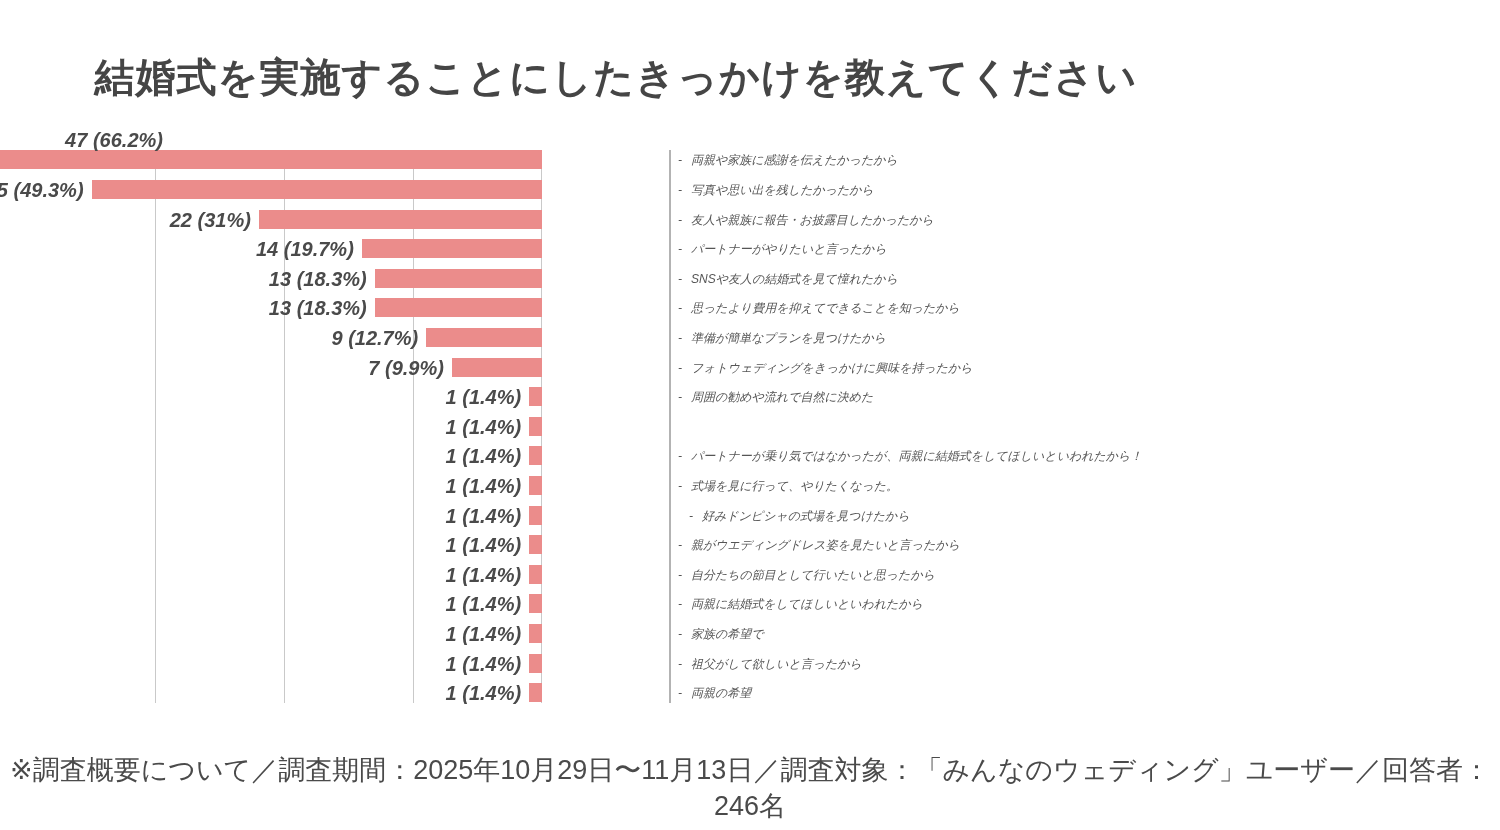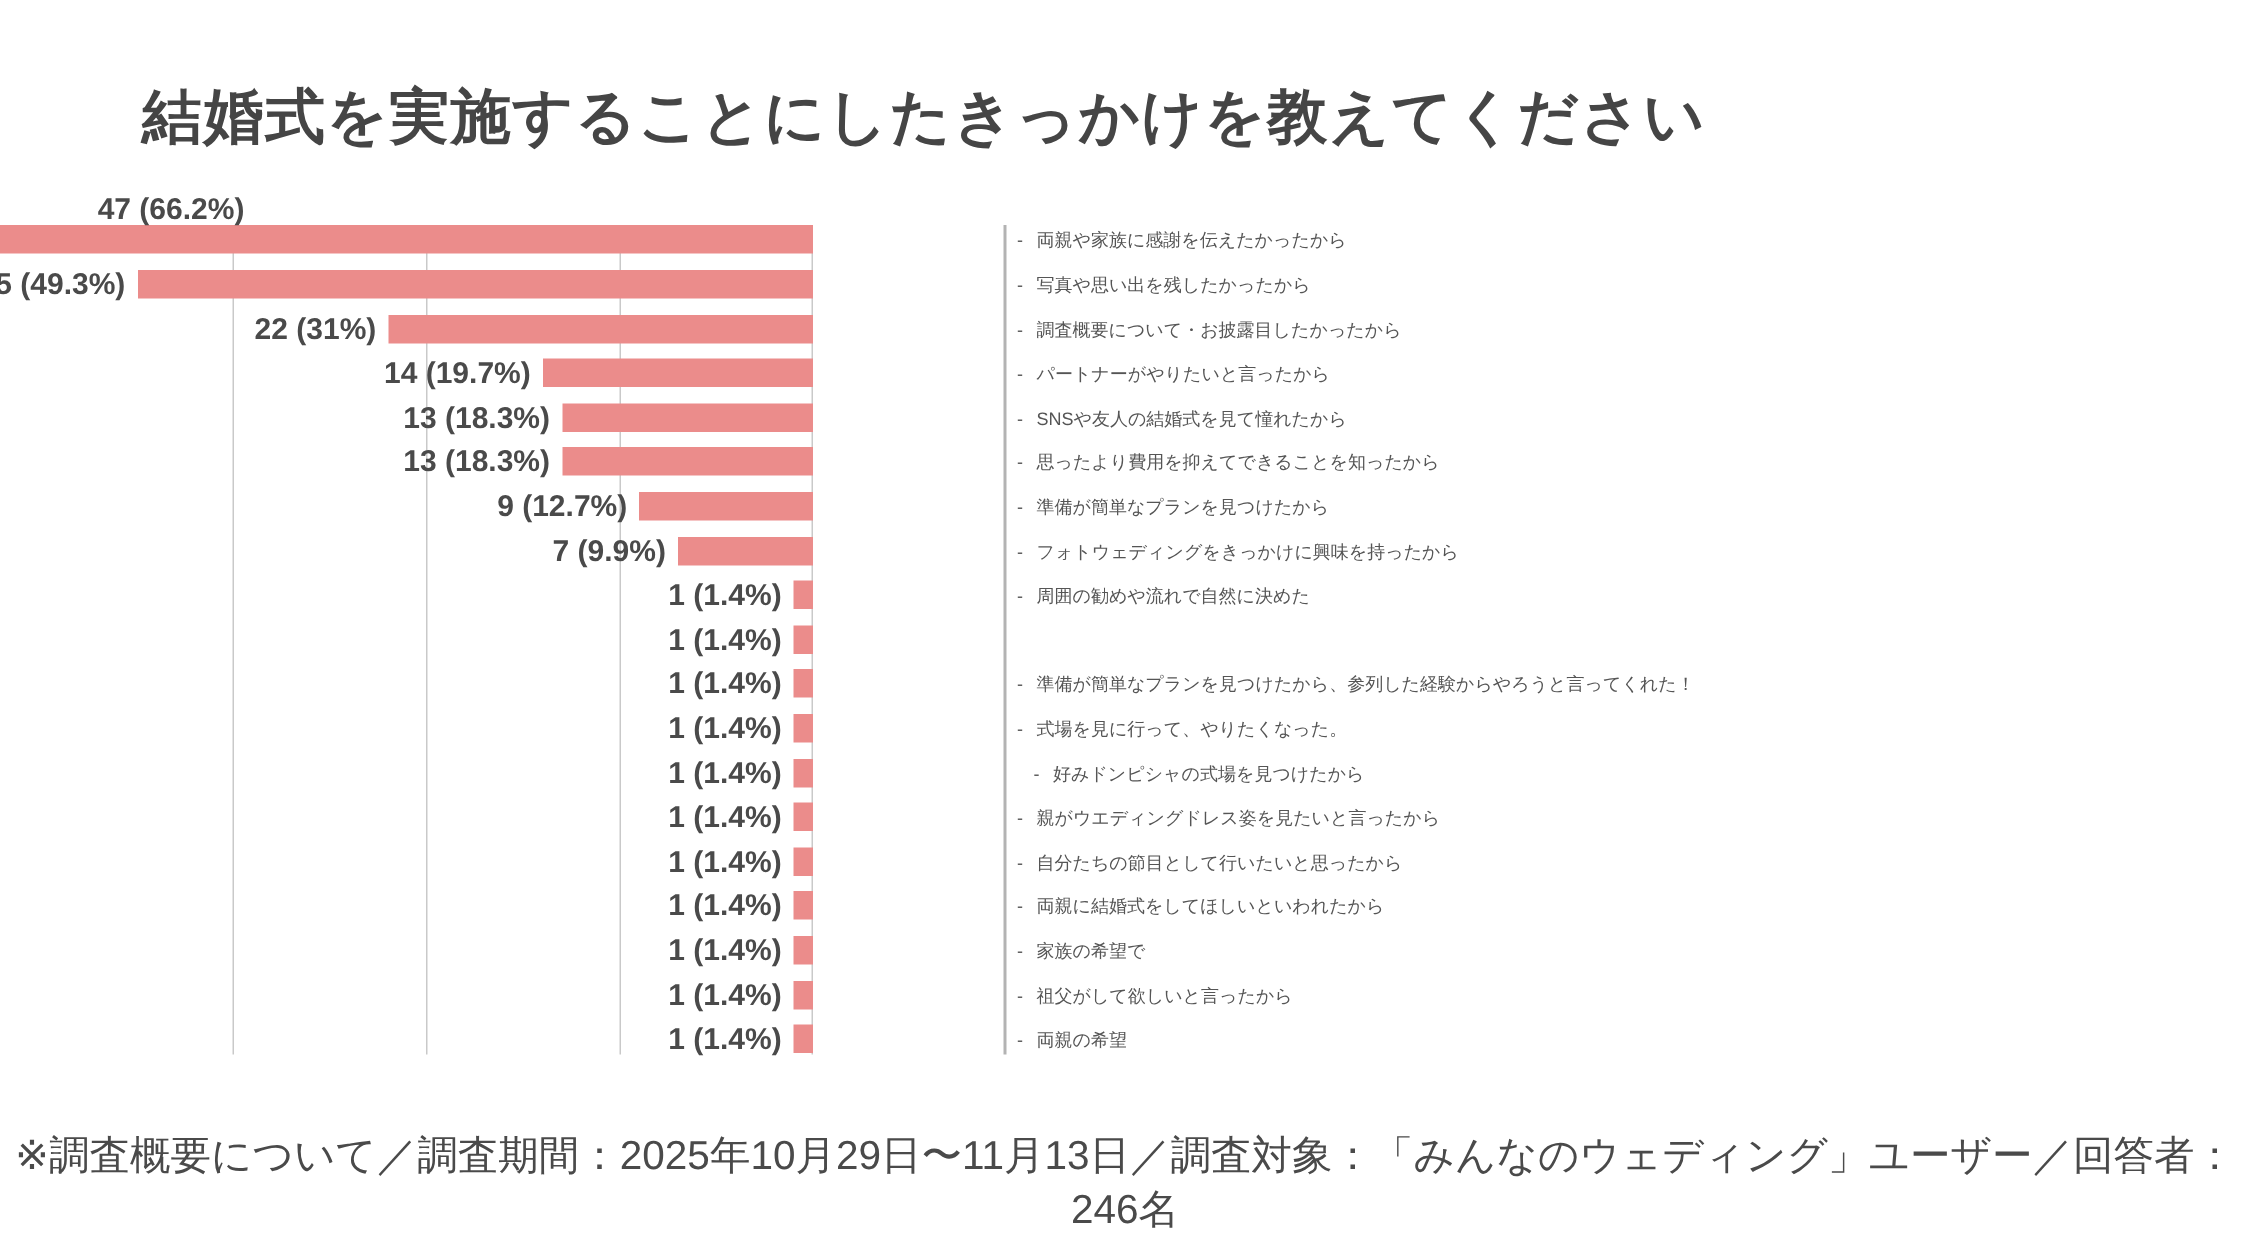--- a/index.html
+++ b/index.html
@@ -7,21 +7,21 @@
     position:relative;width:1500px;height:830px;overflow:hidden;background:#ffffff;
     font-family:"Liberation Sans","DejaVu Sans",sans-serif;
   }
   .title{
     position:absolute;top:50px;left:0;width:1232px;text-align:center;
     font-size:40px;font-weight:700;color:#454545;letter-spacing:1px;margin:0;
   }
   .chart{position:absolute;top:0;left:0;width:1500px;height:830px;}
   .gridline{position:absolute;width:1px;background:#c9c9c9;}
   .axis-line{position:absolute;width:2px;background:#b3b3b3;}
-  .row{position:absolute;left:0;width:1372px;height:30px;}
+  .row{position:absolute;left:0;width:1372px;height:30px;font-style:italic;}
   .bar{position:absolute;top:5px;height:19px;}
   .val{
     position:absolute;white-space:nowrap;line-height:30px;
     font-size:20px;font-weight:700;color:#4a4a4a;
   }
   .val.above{line-height:22px;}
   .cat{
     position:absolute;left:678px;white-space:nowrap;line-height:30px;
     font-size:12px;font-weight:400;color:#555555;
   }
@@ -49,21 +49,21 @@
           <span class="cat" style="color: rgb(85, 85, 85);"><span class="dash">-</span><span>両親や家族に感謝を伝えたかったから</span></span>
         </div>
         <div class="row" style="top: 175px;">
           <div class="bar" style="right: 830px; width: 450.45px; background: rgb(235, 140, 139);"></div>
           <span class="val" style="color: rgb(74, 74, 74); right: 1288.45px;">35 (49.3%)</span>
           <span class="cat" style="color: rgb(85, 85, 85);"><span class="dash">-</span><span>写真や思い出を残したかったから</span></span>
         </div>
         <div class="row" style="top: 204.6px;">
           <div class="bar" style="right: 830px; width: 283.14px; background: rgb(235, 140, 139);"></div>
           <span class="val" style="color: rgb(74, 74, 74); right: 1121.14px;">22 (31%)</span>
-          <span class="cat" style="color: rgb(85, 85, 85);"><span class="dash">-</span><span>調査概要について・お披露目したかったから</span></span>
+          <span class="cat" style="color: rgb(85, 85, 85);"><span class="dash">-</span><span>友人や親族に報告・お披露目したかったから</span></span>
         </div>
         <div class="row" style="top: 234.2px;">
           <div class="bar" style="right: 830px; width: 180.18px; background: rgb(235, 140, 139);"></div>
           <span class="val" style="color: rgb(74, 74, 74); right: 1018.18px;">14 (19.7%)</span>
           <span class="cat" style="color: rgb(85, 85, 85);"><span class="dash">-</span><span>パートナーがやりたいと言ったから</span></span>
         </div>
         <div class="row" style="top: 263.8px;">
           <div class="bar" style="right: 830px; width: 167.31px; background: rgb(235, 140, 139);"></div>
           <span class="val" style="color: rgb(74, 74, 74); right: 1005.31px;">13 (18.3%)</span>
           <span class="cat" style="color: rgb(85, 85, 85);"><span class="dash">-</span><span>SNSや友人の結婚式を見て憧れたから</span></span>
@@ -88,21 +88,21 @@
           <span class="val" style="color: rgb(74, 74, 74); right: 850.87px;">1 (1.4%)</span>
           <span class="cat" style="color: rgb(85, 85, 85);"><span class="dash">-</span><span>周囲の勧めや流れで自然に決めた</span></span>
         </div>
         <div class="row" style="top: 411.8px;">
           <div class="bar" style="right: 830px; width: 12.87px; background: rgb(235, 140, 139);"></div>
           <span class="val" style="color: rgb(74, 74, 74); right: 850.87px;">1 (1.4%)</span>
         </div>
         <div class="row" style="top: 441.4px;">
           <div class="bar" style="right: 830px; width: 12.87px; background: rgb(235, 140, 139);"></div>
           <span class="val" style="color: rgb(74, 74, 74); right: 850.87px;">1 (1.4%)</span>
-          <span class="cat" style="color: rgb(85, 85, 85);"><span class="dash">-</span><span>準備が簡単なプランを見つけたから、参列した経験からやろうと言ってくれた！</span></span>
+          <span class="cat" style="color: rgb(85, 85, 85);"><span class="dash">-</span><span>パートナーが乗り気ではなかったが、両親に結婚式をしてほしいといわれたから！</span></span>
         </div>
         <div class="row" style="top: 471px;">
           <div class="bar" style="right: 830px; width: 12.87px; background: rgb(235, 140, 139);"></div>
           <span class="val" style="color: rgb(74, 74, 74); right: 850.87px;">1 (1.4%)</span>
           <span class="cat" style="color: rgb(85, 85, 85);"><span class="dash">-</span><span>式場を見に行って、やりたくなった。</span></span>
         </div>
         <div class="row" style="top: 500.6px;">
           <div class="bar" style="right: 830px; width: 12.87px; background: rgb(235, 140, 139);"></div>
           <span class="val" style="color: rgb(74, 74, 74); right: 850.87px;">1 (1.4%)</span>
           <span class="cat" style="color: rgb(85, 85, 85); margin-left: 11px;"><span class="dash">-</span><span>好みドンピシャの式場を見つけたから</span></span>

